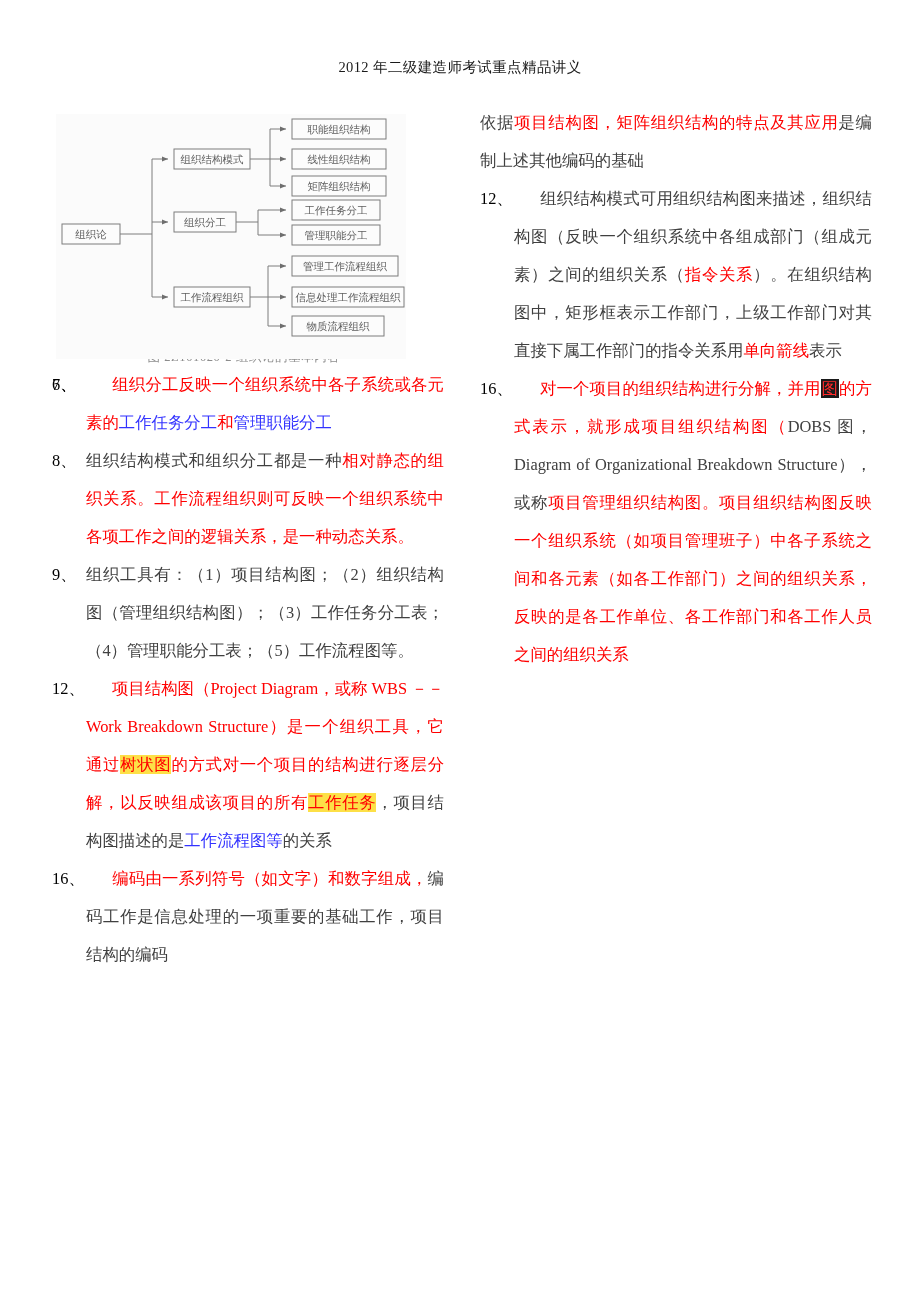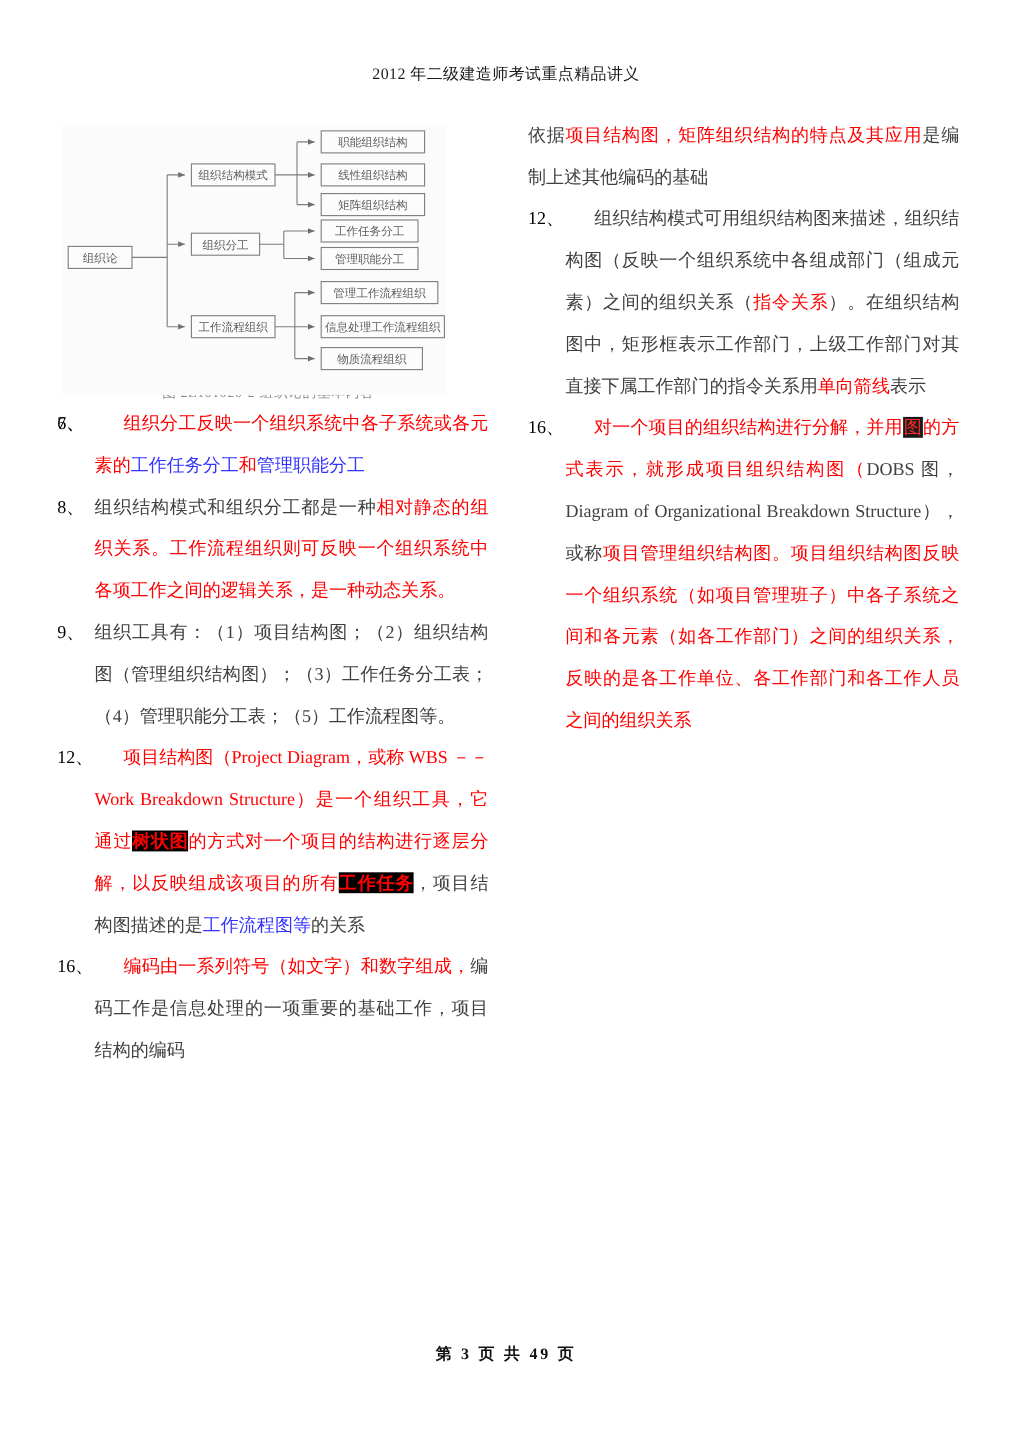--- a/index.html
+++ b/index.html
@@ -70,21 +70,21 @@
     font-size: 16.4px;
     color: #000;
     white-space: nowrap;
   }
   .para .lead { display: inline-block; width: 26px; }
 
   
   .r  { color: #ff0000; }
   .b  { color: #3333ff; }
   .k  { color: #404040; }
-  .hl { background: #000000; color: #ff0000; font-weight: bold; }
+  .hl { background: #fde047; color: #ff0000; }
   .hlsel { background: #1a1a1a; color: #ff2a2a; padding: 0 1px; }
 
   
   .figure-wrap {
     margin: 10px 0 0 4px;
     width: 350px;
   }
   .figure {
     position: relative;
     width: 350px;
@@ -215,15 +215,14 @@
       <p class="para"><span class="num">12、</span><span class="lead"></span><span class="k">组织结构模式可用组织结构图来描述，组织结构图（反映一个组织系统中各组成部门（组成元素）之间的组织关系（</span><span class="r">指令关系</span><span class="k">）。在组织结构图中，矩形框表示工作部门，上级工作部门对其直接下属工作部门的指令关系用</span><span class="r">单向箭线</span><span class="k">表示</span></p>
 
 
 
 
       <p class="para"><span class="num">16、</span><span class="lead"></span><span class="r">对一个项目的组织结构进行分解，并用</span><span class="hlsel">图</span><span class="r">的方式表示，就形成项目组织结构图（</span><span class="k">DOBS 图，</span><span class="k">Diagram of Organizational Breakdown Structure）</span><span class="k">，或称</span><span class="r">项目管理组织结构图。项目组织结构图反映一个组织系统（如项目管理班子）中各子系统之间和各元素（如各工作部门）之间的组织关系，反映的是各工作单位、各工作部门和各工作人员之间的组织关系</span></p>
 
     </div>
   </div>
 
-  <div class="doc-footer">第 3 页 共 49 页</div>
 
 </div>
 
 </body></html>

